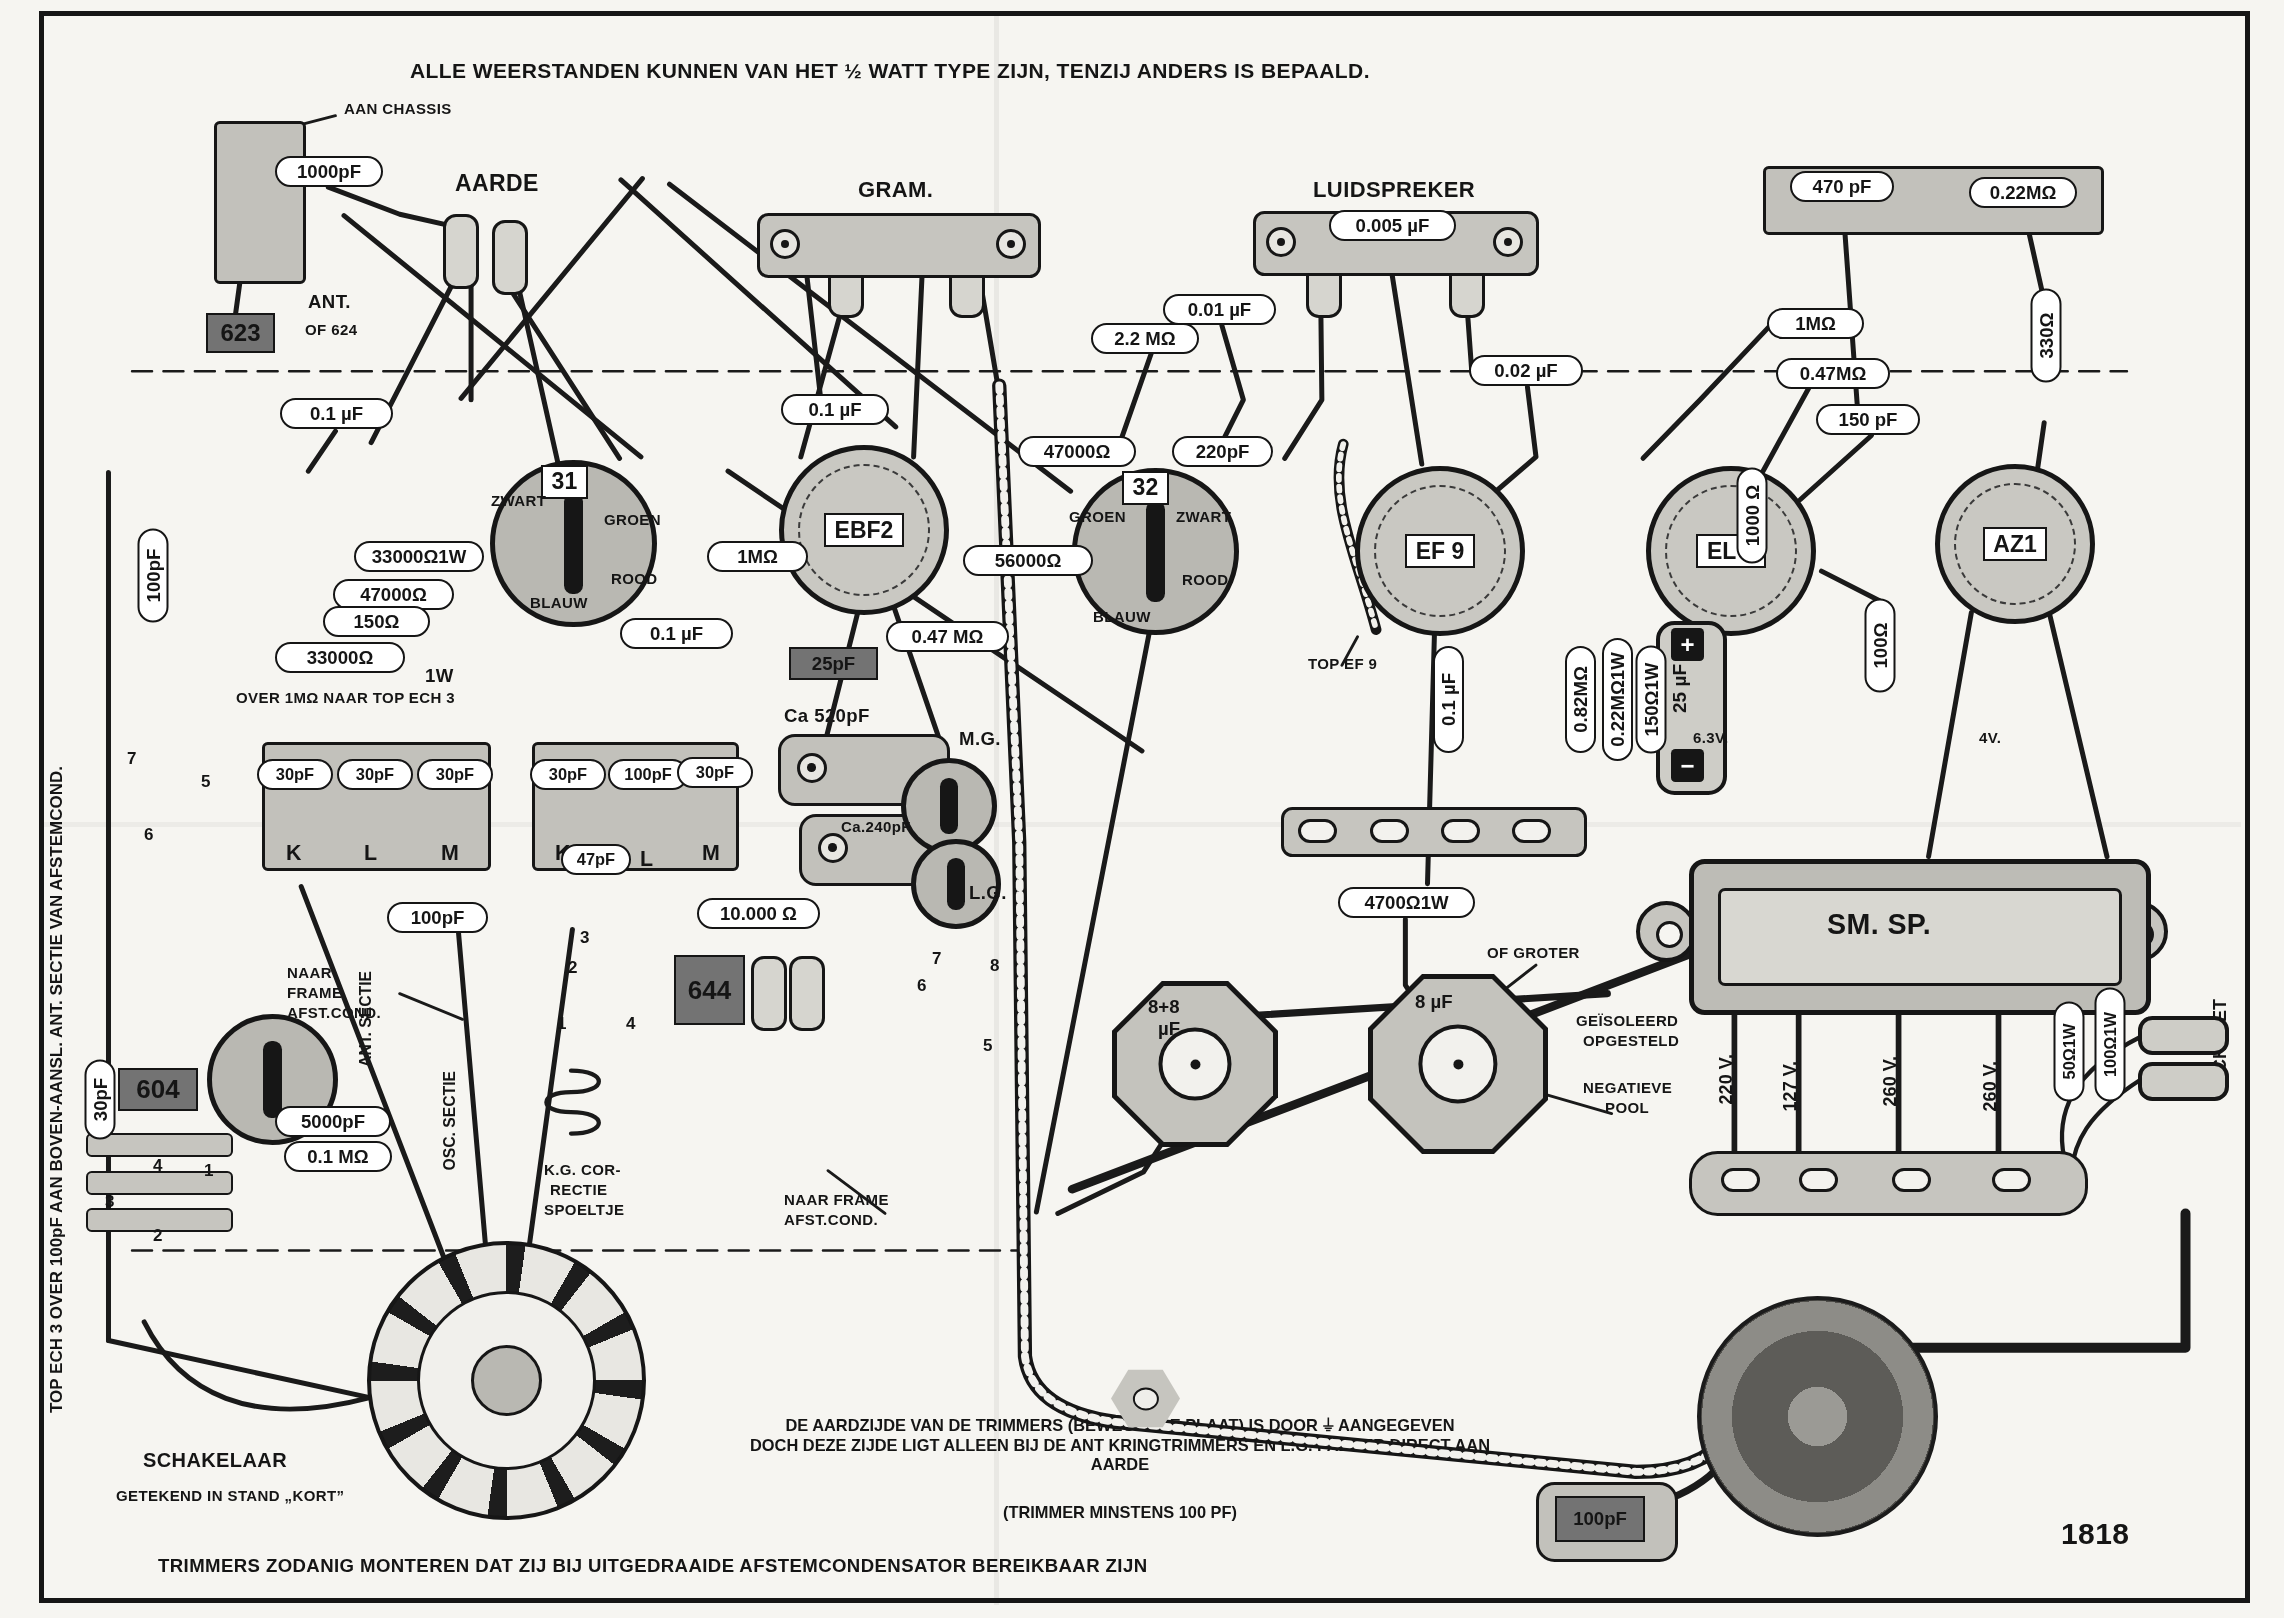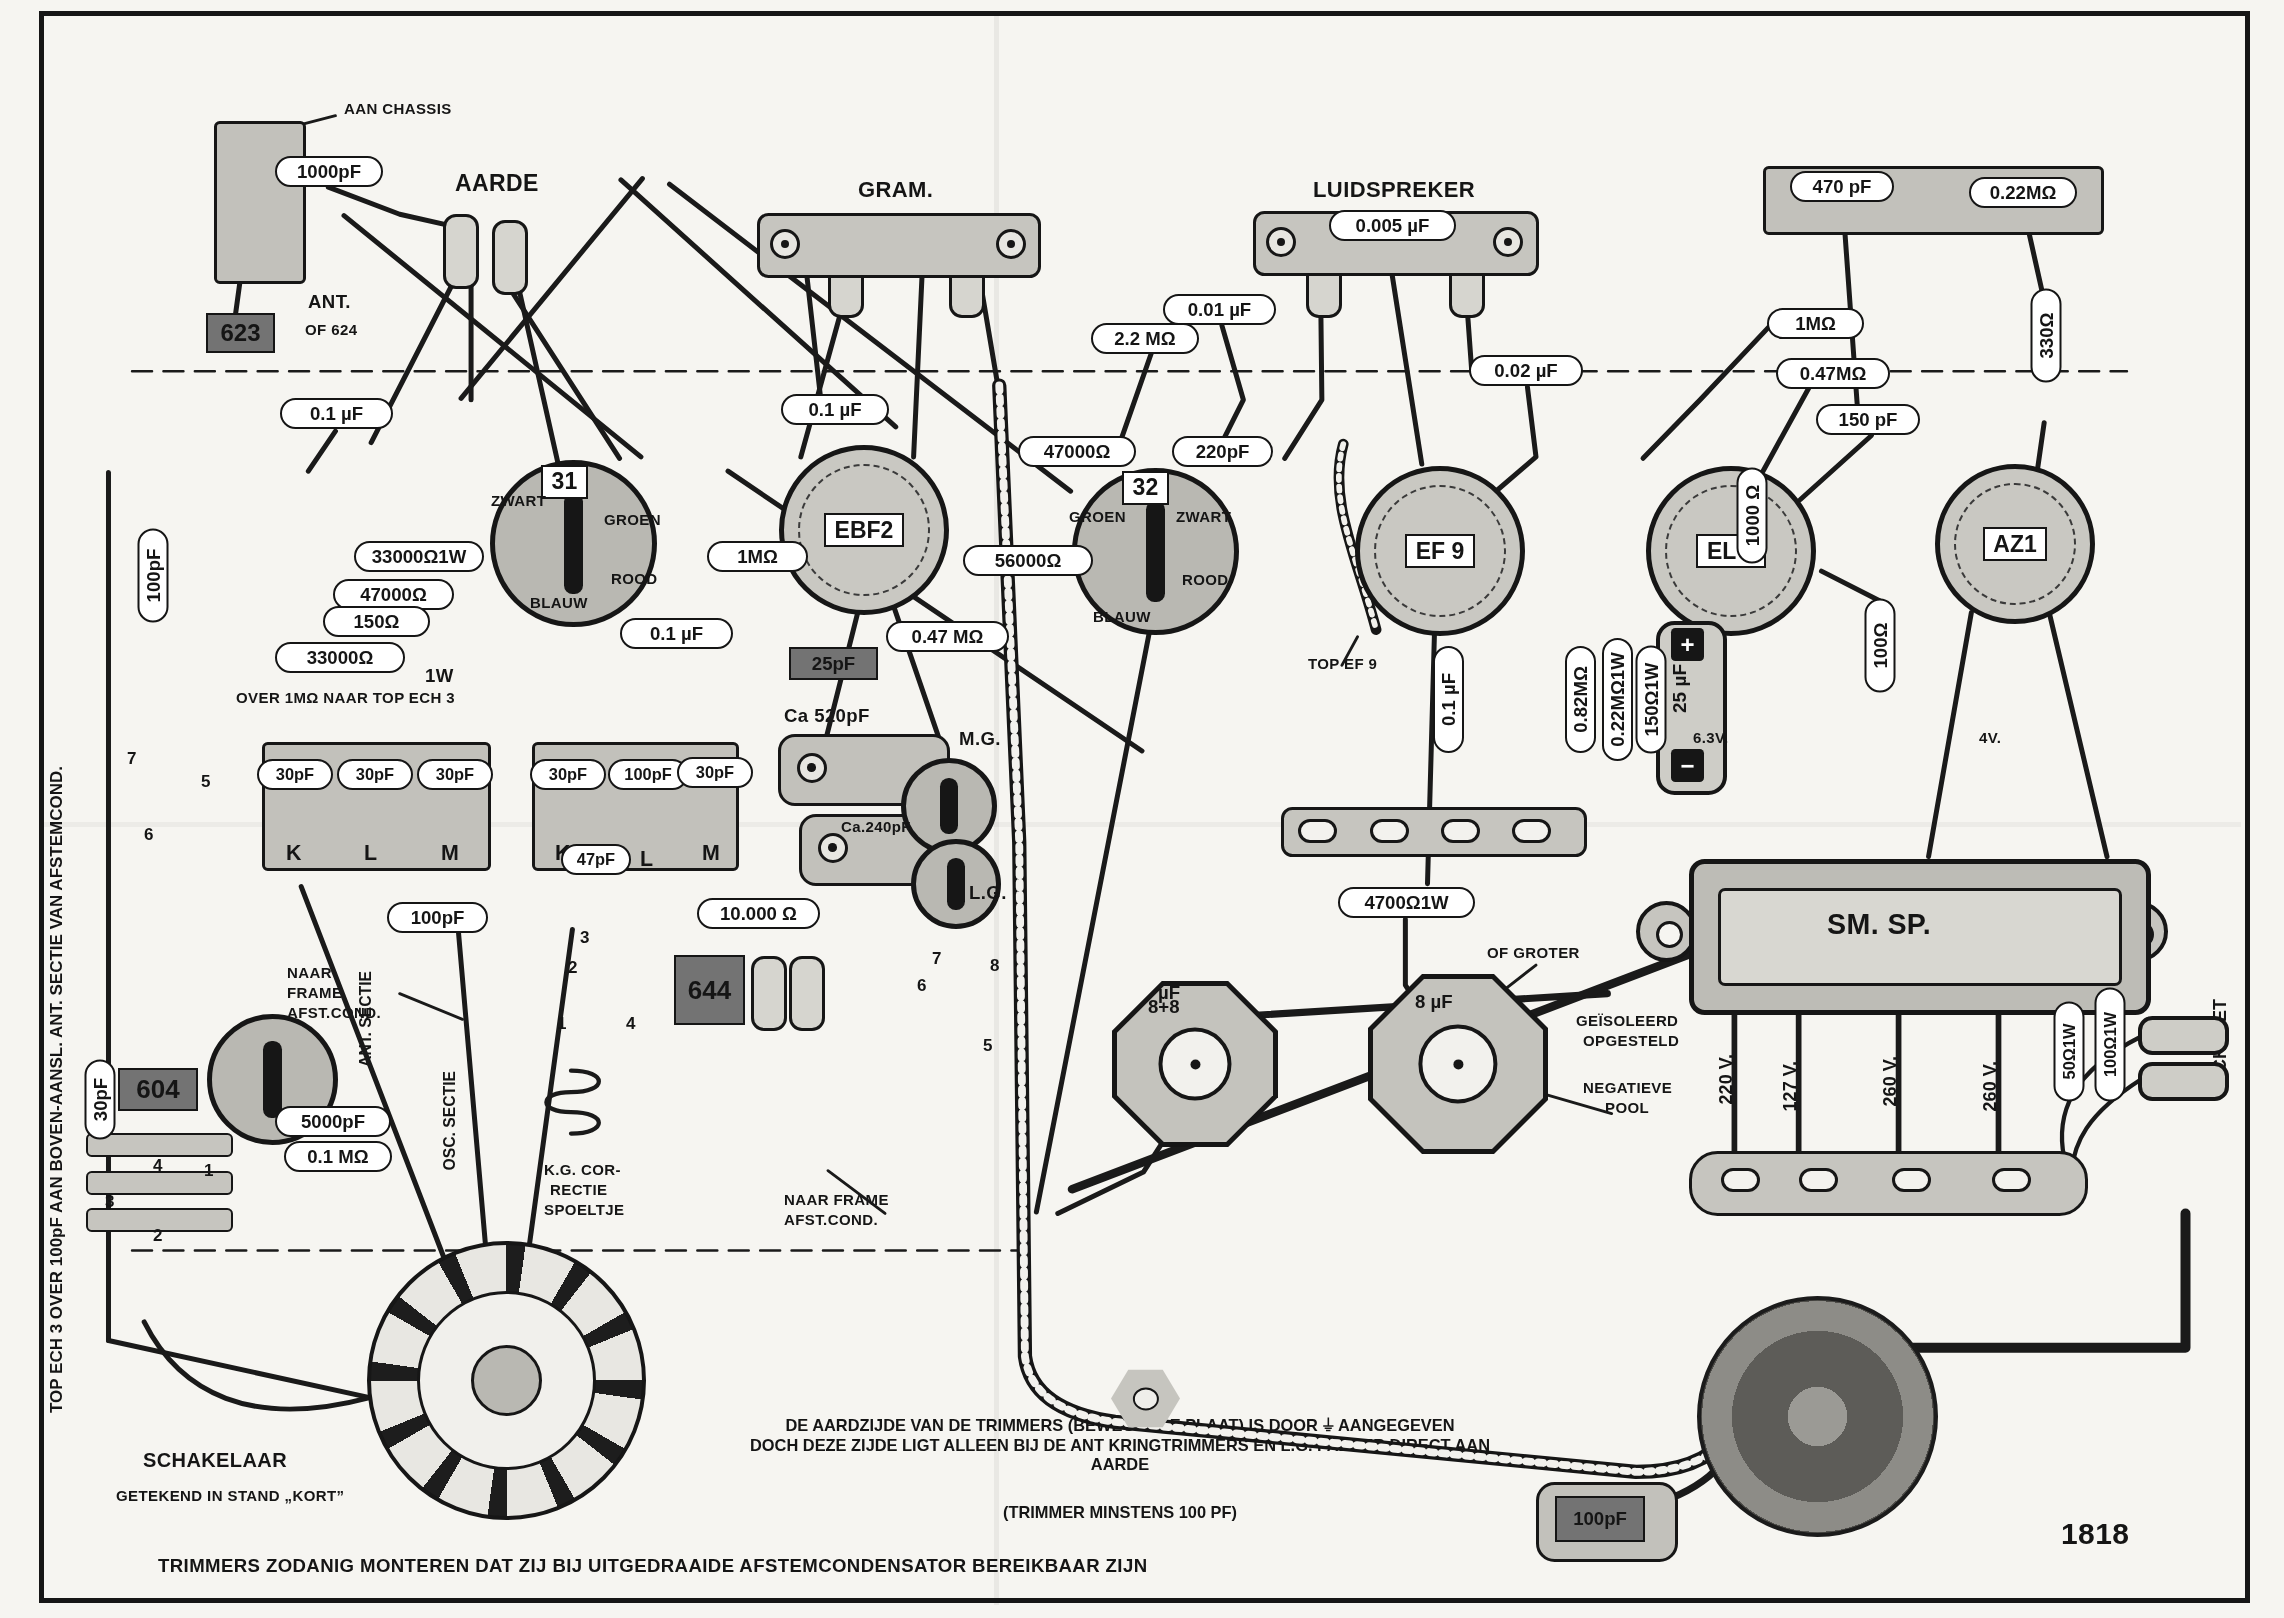--- a/index.html
+++ b/index.html
@@ -154,20 +154,21 @@
     </g>
 
     <g fill="none" stroke-linecap="round" stroke-linejoin="round">
       <path d="M1400,540 L1428,1180 L1436,1900 Q1446,1976 1562,1992 L2292,2062 Q2382,2062 2422,2012" stroke="#161616" stroke-width="20"></path>
       <path d="M1400,540 L1428,1180 L1436,1900 Q1446,1976 1562,1992 L2292,2062 Q2382,2062 2422,2012" stroke="#f2f1ed" stroke-width="11" stroke-dasharray="7 10"></path>
       <path d="M1882,622 C1860,702 1902,782 1928,882" stroke="#161616" stroke-width="15"></path>
       <path d="M1882,622 C1860,702 1902,782 1928,882" stroke="#f2f1ed" stroke-width="8" stroke-dasharray="6 9"></path>
     </g>
   </svg>
 
+  <div class="note" style="left:410px;top:59px;font-size:21px;">ALLE WEERSTANDEN KUNNEN VAN HET ½ WATT TYPE ZIJN, TENZIJ ANDERS IS BEPAALD.</div>
   <div class="vtext" style="left:47px;top:628px;height:785px;font-size:17px;">TOP ECH 3 OVER 100pF AAN BOVEN-AANSL. ANT. SECTIE VAN AFSTEMCOND.</div>
 
   <div class="note small" style="left:344px;top:100px;">AAN CHASSIS</div>
   <div class="blockbox" style="left:214px;top:121px;width:86px;height:157px;"></div>
   <div class="bolt" style="left:230px;top:130px;"></div>
   <div class="pill" style="left:275px;top:156px;width:108px;">1000pF</div>
   <div class="note" style="left:455px;top:170px;font-size:23px;">AARDE</div>
   <div class="cyl" style="left:443px;top:214px;"></div>
   <div class="cyl" style="left:492px;top:220px;"></div>
   <div class="sqr" style="left:206px;top:313px;width:69px;height:40px;font-size:24px;">623</div>
@@ -340,21 +341,21 @@
   <div class="note small" style="left:784px;top:1191px;">NAAR FRAME</div>
   <div class="note small" style="left:784px;top:1211px;">AFST.COND.</div>
   <div class="pill rot" style="left:60px;top:1084px;width:80px;">30pF</div>
 
   <div class="oct" style="left:1112px;top:981px;width:166px;height:166px;">
     <span class="o1"></span>
     <span class="o2"></span>
     <span class="o3"></span>
   </div>
   <div class="octlabel" style="left:1148px;top:996px;font-size:18.6px;z-index:5;">8+8</div>
-  <div class="octlabel" style="left:1158px;top:982px;font-size:18.6px;z-index:5;">µF</div>
+  <div class="octlabel" style="left:1158px;top:1018px;font-size:18.6px;z-index:5;">µF</div>
 
   <div class="oct" style="left:1368px;top:974px;width:180px;height:180px;">
     <span class="o1"></span>
     <span class="o2"></span>
     <span class="o3"></span>
   </div>
   <div class="octlabel" style="left:1415px;top:991px;font-size:18.6px;z-index:5;">8 µF</div>
 
   <div class="note small" style="left:1487px;top:944px;">OF GROTER</div>
   <div class="note small" style="left:1576px;top:1012px;">GEÏSOLEERD</div>

